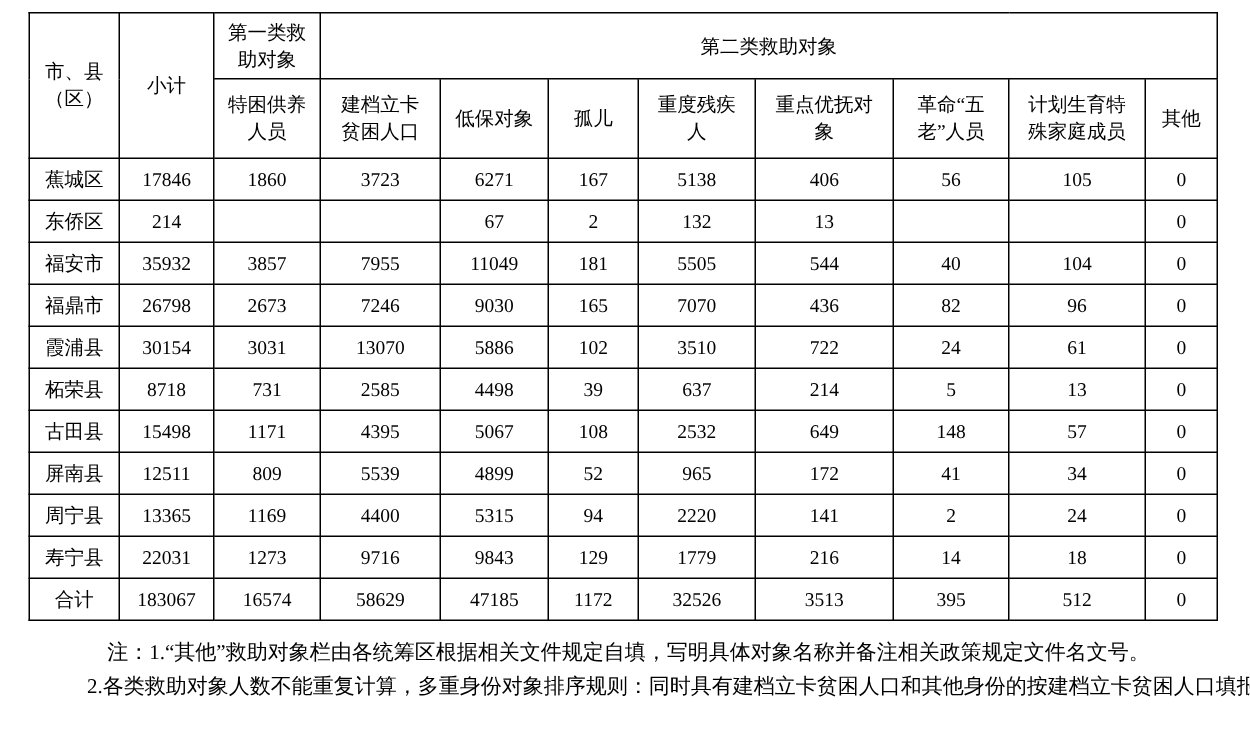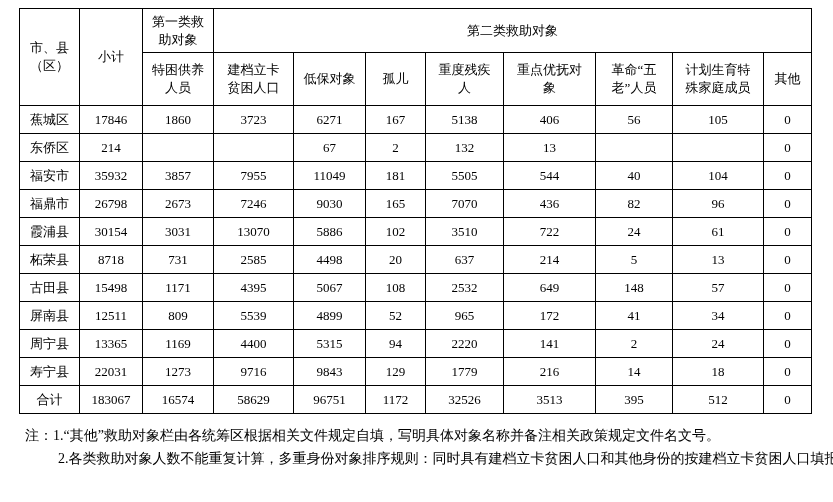--- a/index.html
+++ b/index.html
@@ -42,21 +42,21 @@
   .report-table thead tr.hrow2 th { height: 53px; }
   .report-table tbody td { height: 28px; white-space: nowrap; }
   .notes {
     position: absolute;
     left: 25px;
     top: 424px;
     width: 788px;
     font-size: 14px;
     line-height: 23px;
   }
-  .note-line { white-space: nowrap; }
+  .note-line { white-space: nowrap; text-align: center; }
   .note-line.indent { padding-left: 33px; }
 </style>
 </head>
 <body>
 
 <div class="page">
 
   <table class="report-table">
     <colgroup>
       <col style="width:60px">
@@ -163,21 +163,21 @@
           <td>24</td>
           <td>61</td>
           <td>0</td>
         </tr>
         <tr>
           <td>柘荣县</td>
           <td>8718</td>
           <td>731</td>
           <td>2585</td>
           <td>4498</td>
-          <td>20</td>
+          <td>39</td>
           <td>637</td>
           <td>214</td>
           <td>5</td>
           <td>13</td>
           <td>0</td>
         </tr>
         <tr>
           <td>古田县</td>
           <td>15498</td>
           <td>1171</td>
@@ -227,21 +227,21 @@
           <td>216</td>
           <td>14</td>
           <td>18</td>
           <td>0</td>
         </tr>
         <tr>
           <td>合计</td>
           <td>183067</td>
           <td>16574</td>
           <td>58629</td>
-          <td>96751</td>
+          <td>47185</td>
           <td>1172</td>
           <td>32526</td>
           <td>3513</td>
           <td>395</td>
           <td>512</td>
           <td>0</td>
         </tr>
       </tbody>
   </table>
 

